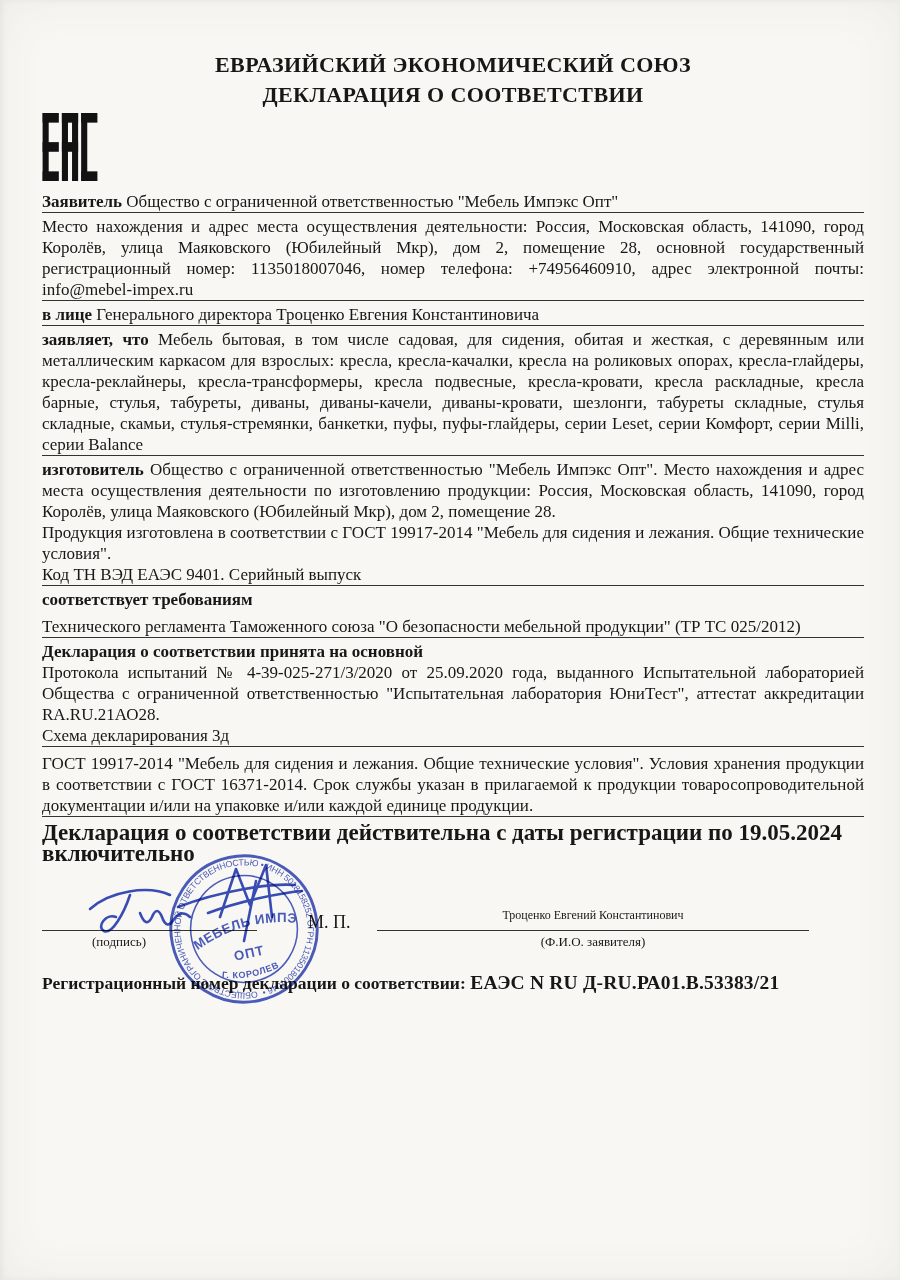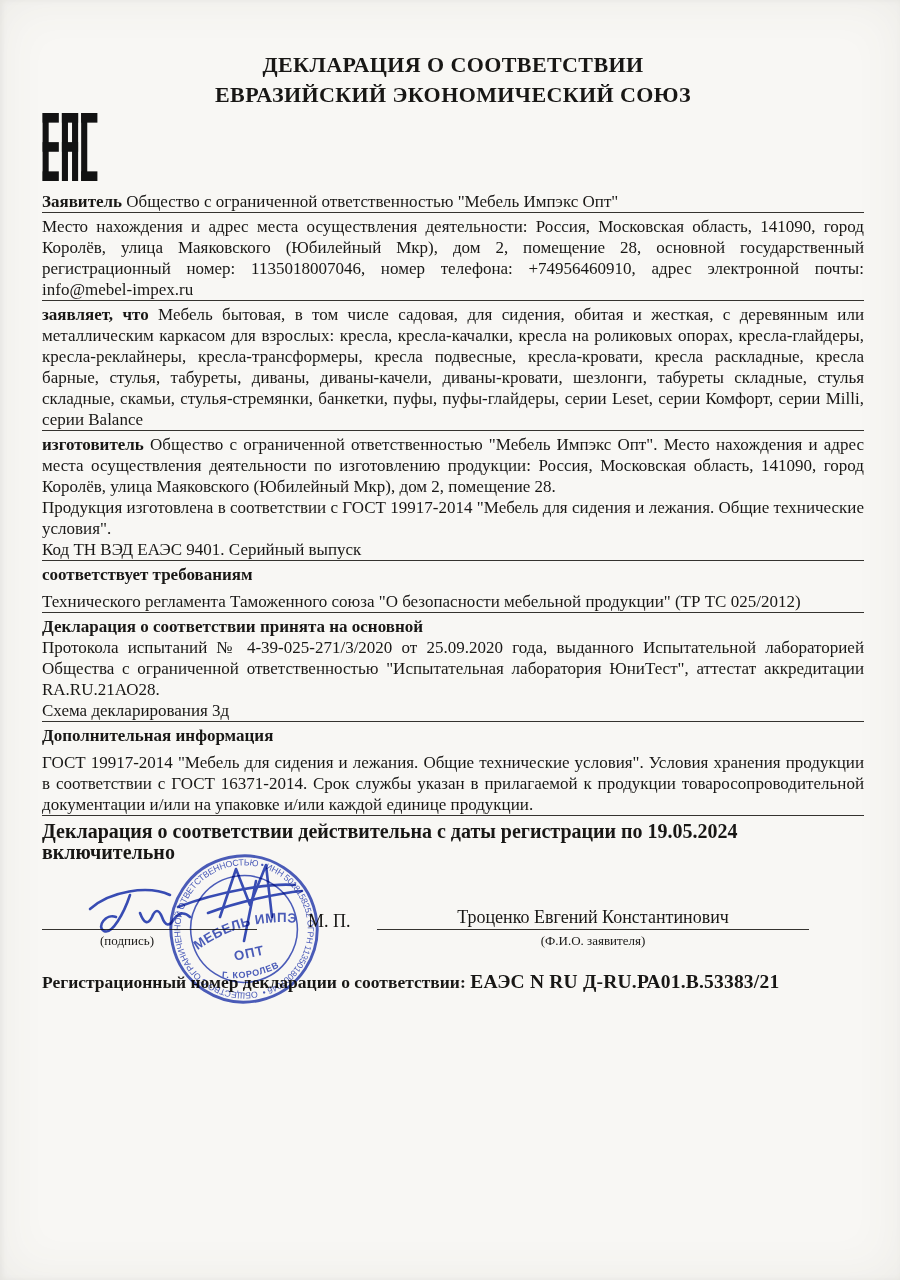--- a/index.html
+++ b/index.html
@@ -21,48 +21,48 @@
   .title-wrap{margin-top:50px;}
   .eac-wrap{margin-top:3px;height:70px;}
   .sec{font-size:17px;line-height:21px;margin:0;}
   .just{text-align:justify;}
   .rule{border-bottom:1.6px solid #35332f;padding-bottom:0;}
   .pt2{padding-top:3px;}
   b.inl{font-weight:bold;}
   .headline{font-weight:bold;}
   .gap8{}
   .gap6{margin-top:6px;}
-  .bold-line{font-weight:bold;font-size:20px;}
+  .bold-line{font-weight:bold;font-size:23px;}
   
   .sig-zone{position:relative;height:84px;margin-top:4px;font-size:17px;}
   .sig-line-left{position:absolute;left:0;top:62px;width:215px;border-bottom:1.4px solid #35332f;}
-  .sig-caption-left{position:absolute;left:58px;top:66px;font-size:13px;}
+  .sig-caption-left{position:absolute;left:50px;top:66px;font-size:13px;}
   .seal-mark{position:absolute;left:266px;top:44px;font-size:18px;}
   .sig-line-right{position:absolute;left:335px;top:62px;width:432px;border-bottom:1.4px solid #35332f;}
-  .sig-name{position:absolute;left:335px;top:40px;width:432px;text-align:center;font-size:18px;}
+  .sig-name{position:absolute;left:335px;top:40px;width:432px;text-align:center;font-size:12px;}
   .sig-caption-right{position:absolute;left:335px;top:66px;width:432px;text-align:center;font-size:13px;}
   .reg-block{margin-top:20px;}
   .reg-line{font-weight:bold;font-size:17.5px;line-height:22px;}
   .reg-number{font-size:19.5px;letter-spacing:.2px;}
   .reg-date-line{margin-top:11px;}
   
   .stamp{position:absolute;left:158px;top:843px;width:172px;height:172px;
          opacity:.88;mix-blend-mode:multiply;pointer-events:none;}
   .handwriting{position:absolute;left:60px;top:855px;width:330px;height:130px;
          mix-blend-mode:multiply;pointer-events:none;}
 </style>
 </head>
 <body>
 
 <div class="page">
   <div class="content">
 
     <div class="title-wrap">
+      <p class="doc-title">ЕВРАЗИЙСКИЙ ЭКОНОМИЧЕСКИЙ СОЮЗ</p>
       <p class="doc-title">ДЕКЛАРАЦИЯ О СООТВЕТСТВИИ</p>
-      <p class="doc-title">ЕВРАЗИЙСКИЙ ЭКОНОМИЧЕСКИЙ СОЮЗ</p>
     </div>
 
     <div class="eac-wrap">
       <svg width="56" height="68" viewBox="0 0 54 67" aria-hidden="true">
         <g fill="#121212">
           <rect x="0" y="0" width="6" height="67"></rect>
           <rect x="0" y="0" width="16" height="9.5"></rect>
           <rect x="0" y="28.7" width="16" height="9.5"></rect>
           <rect x="0" y="57.5" width="16" height="9.5"></rect>
           <rect x="19" y="0" width="6" height="67"></rect>
@@ -73,39 +73,39 @@
           <rect x="38" y="0" width="16" height="9.5"></rect>
           <rect x="38" y="57.5" width="16" height="9.5"></rect>
         </g>
       </svg>
     </div>
 
     <p class="sec rule" style="margin-top:8px"><b class="inl">Заявитель</b> <span>Общество с ограниченной ответственностью "Мебель Импэкс Опт"</span></p>
 
     <p class="sec just rule pt2">Место нахождения и адрес места осуществления деятельности: Россия, Московская область, 141090, город Королёв, улица Маяковского (Юбилейный Мкр), дом 2, помещение 28, основной государственный регистрационный номер: 1135018007046, номер телефона: +74956460910, адрес электронной почты: info@mebel-impex.ru</p>
 
+    <p class="sec rule pt2"><b class="inl">в лице</b> <span>Генерального директора Троценко Евгения Константиновича</span></p>
 
     <p class="sec just rule pt2"><b class="inl">заявляет, что</b> <span>Мебель бытовая, в том числе садовая, для сидения, обитая и жесткая, с деревянным или металлическим каркасом для взрослых: кресла, кресла-качалки, кресла на роликовых опорах, кресла-глайдеры, кресла-реклайнеры, кресла-трансформеры, кресла подвесные, кресла-кровати, кресла раскладные, кресла барные, стулья, табуреты, диваны, диваны-качели, диваны-кровати, шезлонги, табуреты складные, стулья складные, скамьи, стулья-стремянки, банкетки, пуфы, пуфы-глайдеры, серии Leset, серии Комфорт, серии Milli, серии Balance</span></p>
 
     <div class="rule pt2">
       <p class="sec just"><b class="inl">изготовитель</b> <span>Общество с ограниченной ответственностью "Мебель Импэкс Опт". Место нахождения и адрес места осуществления деятельности по изготовлению продукции: Россия, Московская область, 141090, город Королёв, улица Маяковского (Юбилейный Мкр), дом 2, помещение 28.</span></p>
       <p class="sec just">Продукция изготовлена в соответствии с ГОСТ 19917-2014 "Мебель для сидения и лежания. Общие технические условия".</p>
       <p class="sec">Код ТН ВЭД ЕАЭС 9401. Серийный выпуск</p>
     </div>
 
     <p class="sec headline pt2">соответствует требованиям</p>
     <p class="sec just rule gap6">Технического регламента Таможенного союза "О безопасности мебельной продукции" (ТР ТС 025/2012)</p>
 
     <p class="sec headline pt2">Декларация о соответствии принята на основной</p>
     <div class="rule gap8">
       <p class="sec just">Протокола испытаний № 4-39-025-271/3/2020 от 25.09.2020 года, выданного Испытательной лабораторией Общества с ограниченной ответственностью "Испытательная лаборатория ЮниТест", аттестат аккредитации RA.RU.21АО28.</p>
       <p class="sec">Схема декларирования 3д</p>
     </div>
 
-    <p class="sec headline pt2">Дополнительная информация</p>
     <p class="sec just rule gap6">ГОСТ 19917-2014 "Мебель для сидения и лежания. Общие технические условия". Условия хранения продукции в соответствии с ГОСТ 16371-2014. Срок службы указан в прилагаемой к продукции товаросопроводительной документации и/или на упаковке и/или каждой единице продукции.</p>
 
     <p class="sec bold-line" style="margin-top:5px">Декларация о соответствии  действительна с даты регистрации по 19.05.2024 включительно</p>
 
     <div class="sig-zone">
       <div class="sig-line-left"></div>
       <div class="sig-caption-left">(подпись)</div>
       <div class="seal-mark">М. П.</div>
       <div class="sig-name">Троценко Евгений Константинович</div>
       <div class="sig-line-right"></div>

